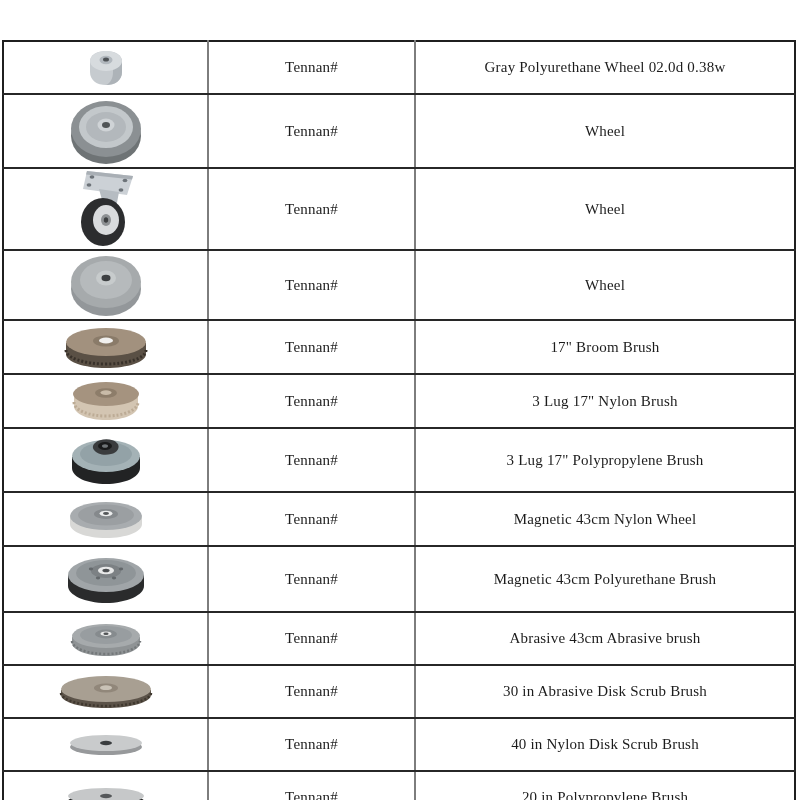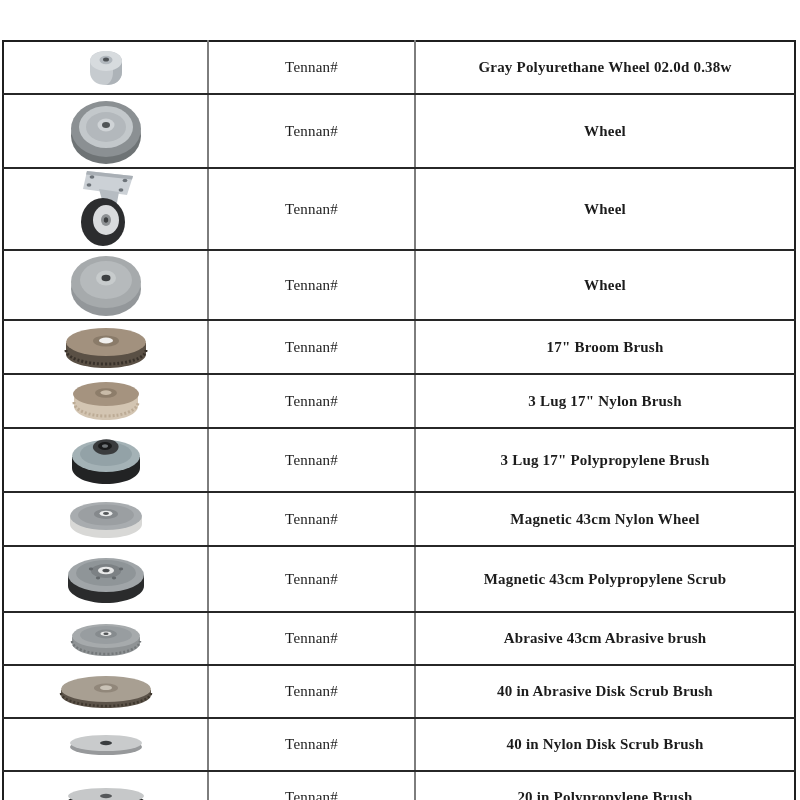--- a/index.html
+++ b/index.html
@@ -43,21 +43,20 @@
   .cell.image-cell {
     width: 203px;
     border-right: 2px solid #7d7d7d;
   }
   .cell.brand-cell {
     width: 205px;
     border-right: 2px solid #7d7d7d;
   }
   .cell.desc-cell {
     width: 378px;
-    font-weight: bold;
   }
   .img-wrap {
     display: flex;
     align-items: center;
     justify-content: center;
     height: 100%;
   }
   .img-wrap svg { display: block; }
 </style>
 </head>
@@ -248,21 +247,21 @@
     <ellipse cx="59" cy="22" rx="2.2" ry="1.4" fill="#63686b"></ellipse>
     <ellipse cx="36" cy="31" rx="2.2" ry="1.4" fill="#63686b"></ellipse>
     <ellipse cx="52" cy="31" rx="2.2" ry="1.4" fill="#63686b"></ellipse>
             </svg>
           </div>
     </div>
     <div class="cell brand-cell">
       <span class="brand">Tennan#</span>
     </div>
     <div class="cell desc-cell">
-      <span class="desc">Magnetic 43cm Polypropylene Scrub</span>
+      <span class="desc">Magnetic 43cm Polyurethane Brush</span>
     </div>
   </div>
 
   <div class="table-row">
     <div class="cell image-cell">
       <div class="img-wrap">
             <svg width="78" height="44" viewBox="0 0 78 44">
     <path d="M5 20 L73 20 L73 26 C73 33 58 39 39 39 C20 39 5 33 5 26 Z" fill="#8f9395"></path>
     <path d="M5 24 C5 31 20 37 39 37 C58 37 73 31 73 24" stroke="#74787a" stroke-width="2.5" fill="none" stroke-dasharray="2 2"></path>
     <ellipse cx="39" cy="19" rx="34" ry="12" fill="#a6aaac"></ellipse>
@@ -290,21 +289,21 @@
     <ellipse cx="49" cy="19" rx="45" ry="13" fill="#a89f92"></ellipse>
     <ellipse cx="49" cy="18" rx="12" ry="4.5" fill="#91877a"></ellipse>
     <ellipse cx="49" cy="17.7" rx="6" ry="2.4" fill="#c9c2b6"></ellipse>
             </svg>
           </div>
     </div>
     <div class="cell brand-cell">
       <span class="brand">Tennan#</span>
     </div>
     <div class="cell desc-cell">
-      <span class="desc">40 in Abrasive Disk Scrub Brush</span>
+      <span class="desc">30 in Abrasive Disk Scrub Brush</span>
     </div>
   </div>
 
   <div class="table-row">
     <div class="cell image-cell">
       <div class="img-wrap">
             <svg width="78" height="26" viewBox="0 0 78 26">
     <ellipse cx="39" cy="15" rx="36" ry="8" fill="#97999b"></ellipse>
     <ellipse cx="39" cy="11" rx="36" ry="8" fill="#c9cbcc"></ellipse>
     <ellipse cx="39" cy="11" rx="6" ry="2.2" fill="#3a3d3f"></ellipse>

